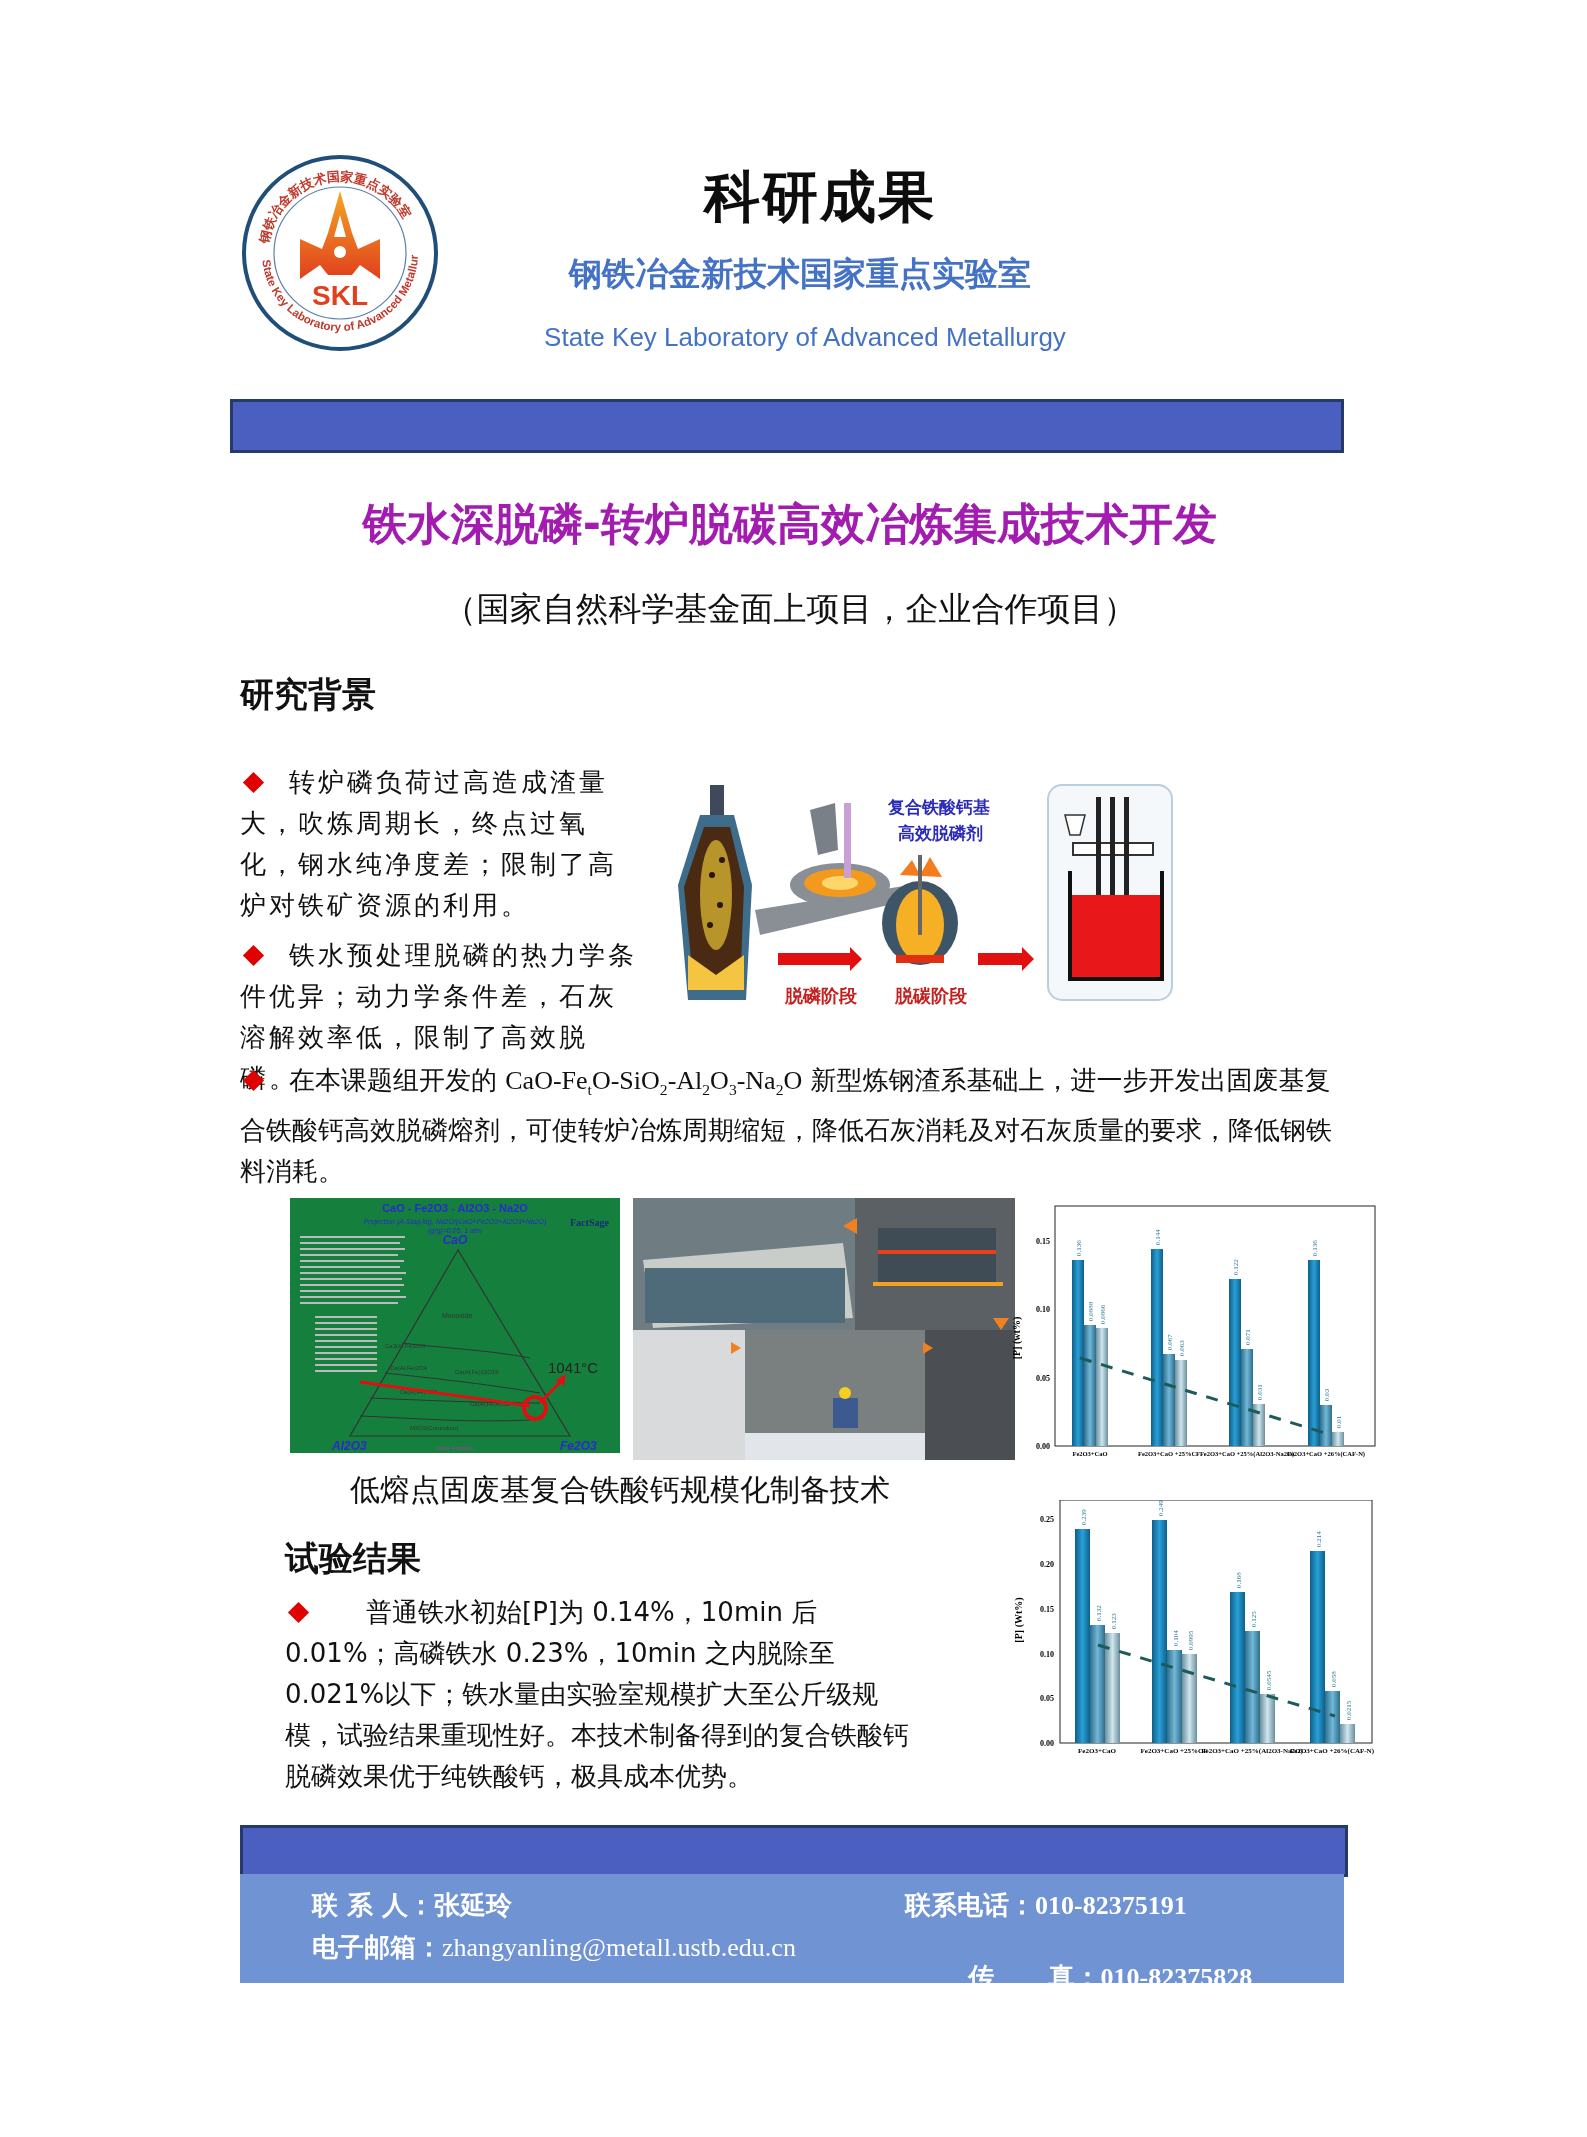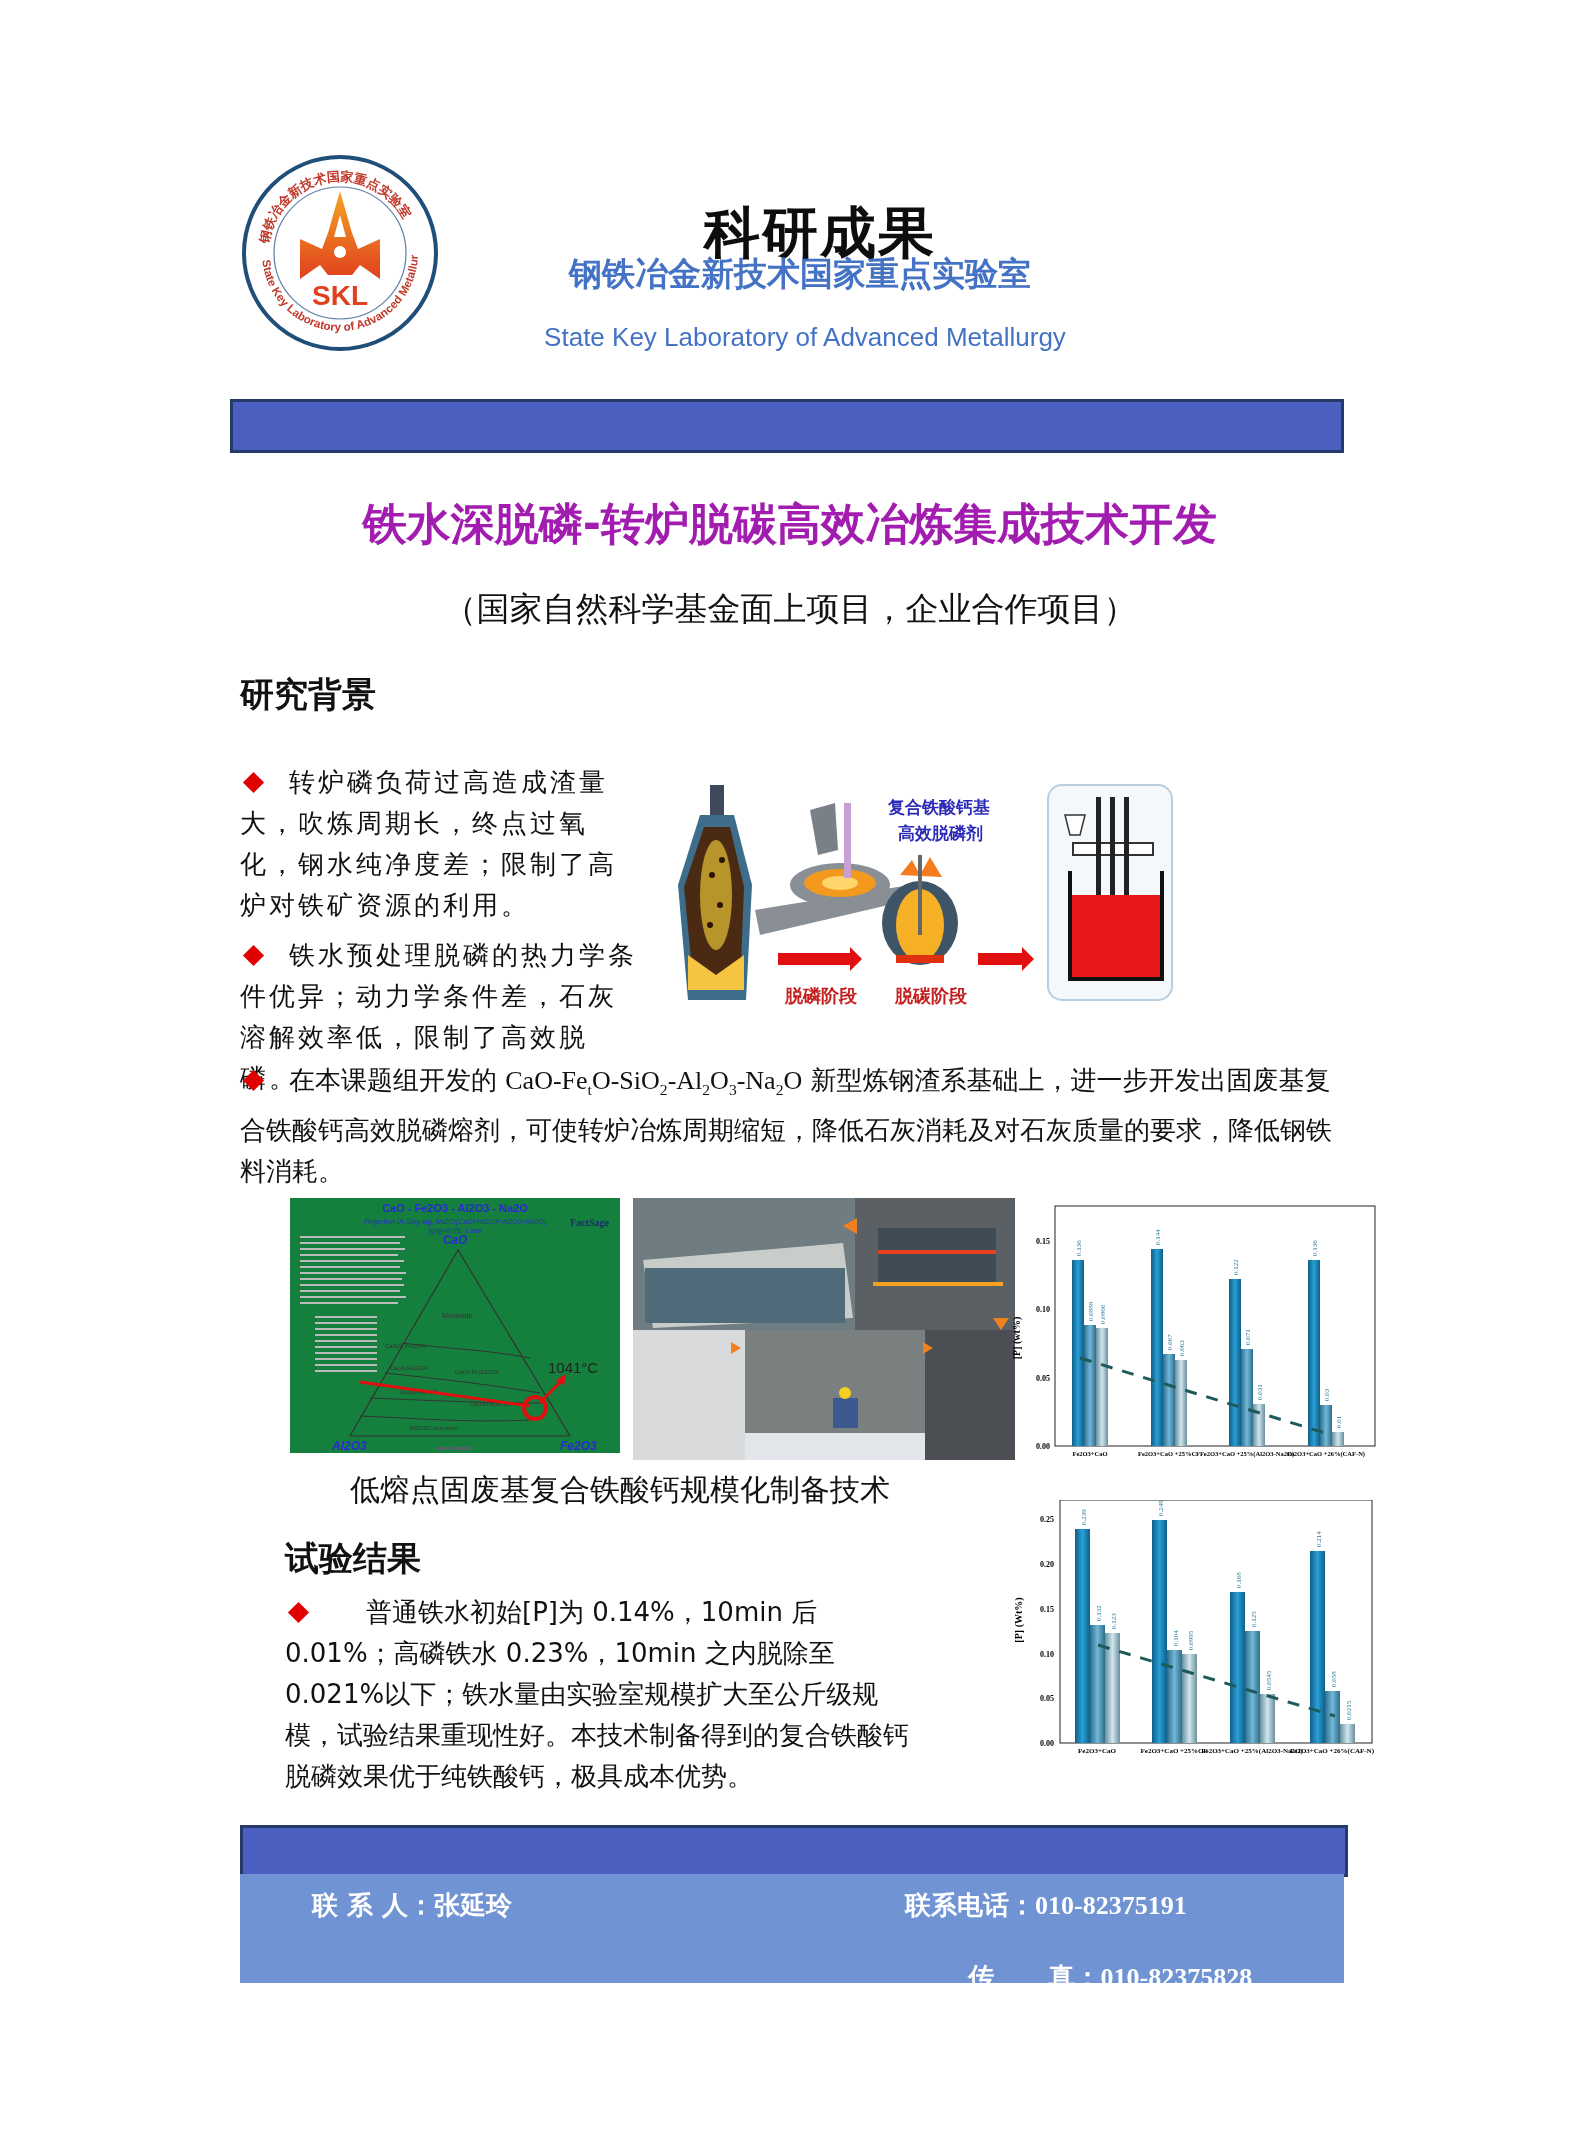--- a/index.html
+++ b/index.html
@@ -2,21 +2,21 @@
 <html><head>
 <meta charset="utf-8">
 <style>
   html, body { margin:0; padding:0; background:#ffffff; }
   body { width:1587px; height:2137px; position:relative; overflow:hidden;
          font-family:"DejaVu Sans", "Liberation Sans", sans-serif; color:#111; }
   .abs { position:absolute; }
 
   
   .logo { left:240px; top:153px; width:200px; height:200px; }
-  .title { left:560px; top:160px; width:520px; text-align:center; font-size:56px; font-weight:bold; letter-spacing:2px; color:#0d0d0d;margin-top:36px; }
+  .title { left:560px; top:160px; width:520px; text-align:center; font-size:56px; font-weight:bold; letter-spacing:2px; color:#0d0d0d; }
   .lab-cn { left:520px; top:252px; width:560px; text-align:center; font-size:33px; color:#4472c4; font-weight:bold; }
   .lab-en { left:505px; top:322px; width:600px; text-align:center; font-size:26px; color:#4472c4; font-family:"Liberation Sans", sans-serif; }
 
   .band { background:#4a5fbf; border:3px solid #263a6a; box-sizing:border-box; }
   .band-top { left:230px; top:399px; width:1114px; height:54px; }
 
   .project-title { left:240px; top:495px; width:1100px; text-align:center; font-size:44px; color:#a21caf; font-weight:bold; }
   .project-sub { left:240px; top:587px; width:1100px; text-align:center; font-size:33px; color:#111; }
 
   .section-h { font-size:34px; font-weight:bold; color:#111; }
@@ -370,16 +370,19 @@
 </div>
 
 <div class="abs band band-bottom"></div>
 <div class="abs footer-box">
   <div class="abs footer-line" style="left:72px; top:14px;">
     <span>联 系 人：</span><span>张延玲</span>
   </div>
   <div class="abs footer-line" style="left:665px; top:14px;">
     <span>联系电话：</span><span class="fl">010-82375191</span>
   </div>
+  <div class="abs footer-line" style="left:72px; top:56px;">
+    <span>电子邮箱：</span><span class="fl" style="font-weight:normal;">zhangyanling@metall.ustb.edu.cn</span>
+  </div>
   <div class="abs footer-line" style="left:692px; top:56px; white-space:pre;">
     <span>传      真：</span><span class="fl">010-82375828</span>
   </div>
 </div>
 
 </body></html>

